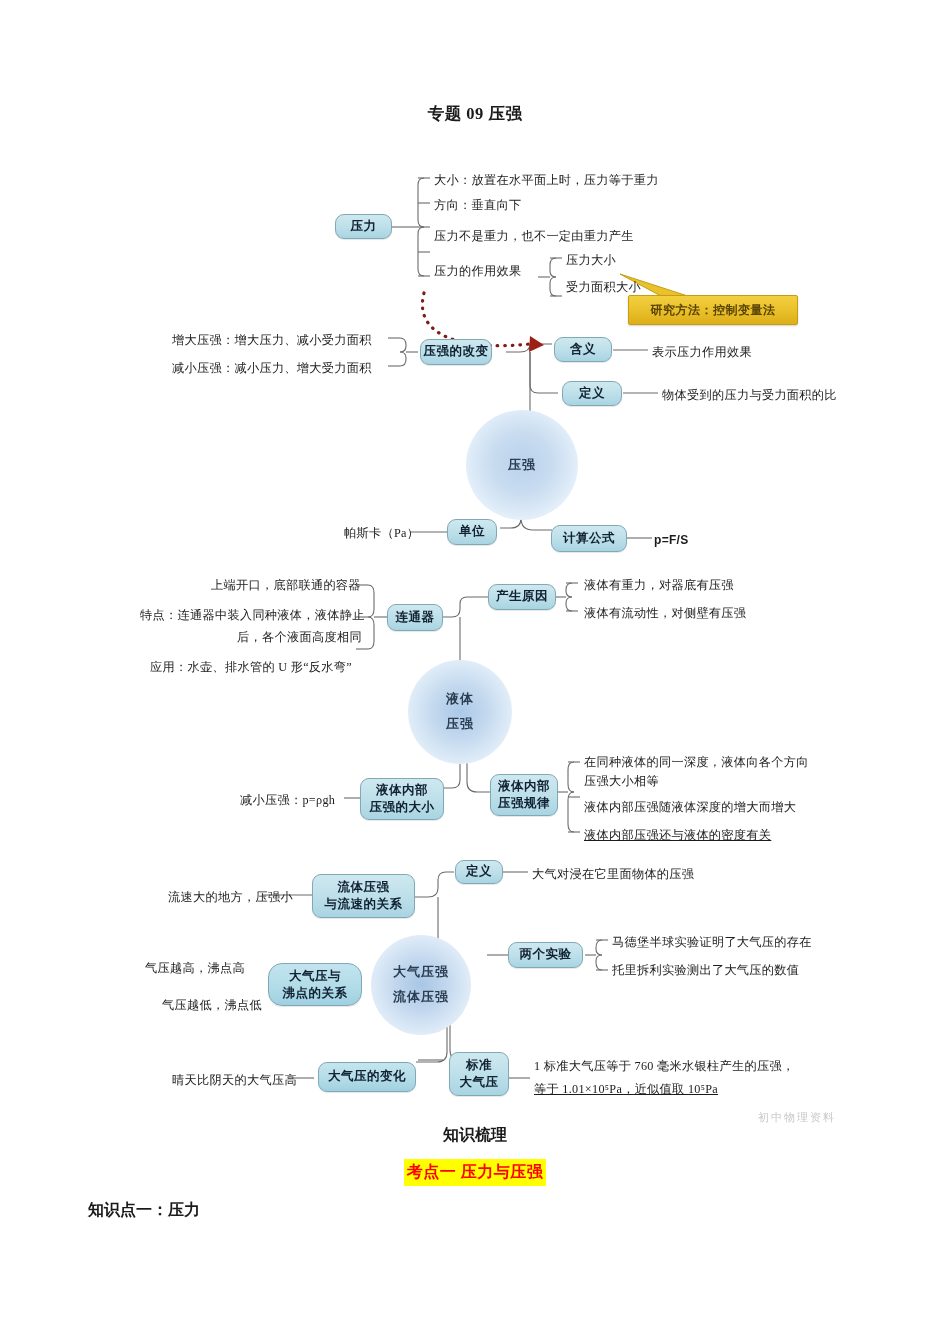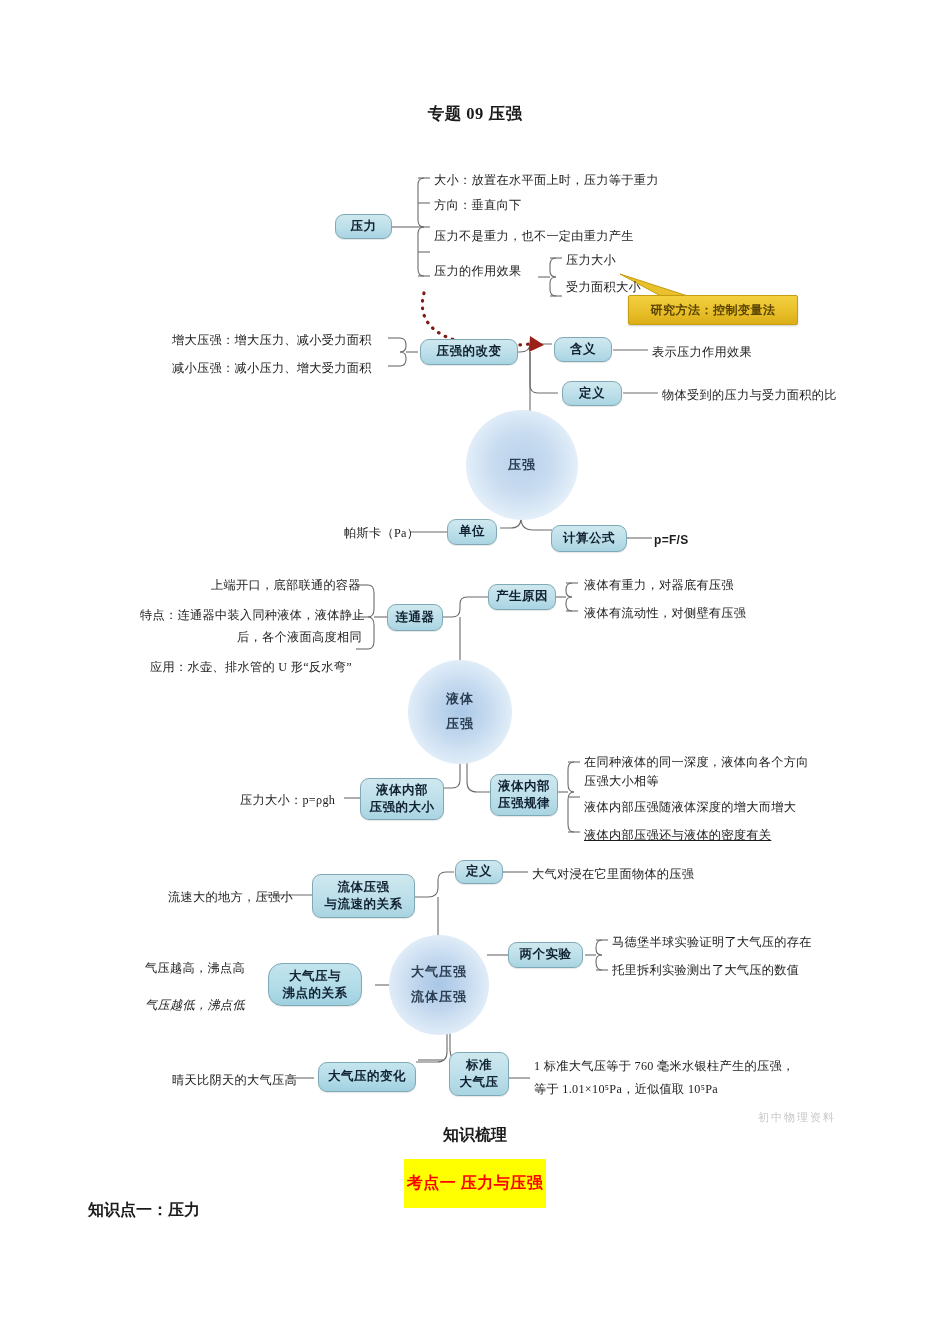--- a/index.html
+++ b/index.html
@@ -21,21 +21,21 @@
   }
   .sec-heading{
     position:absolute;left:0;right:0;text-align:center;
     font-size:16px;font-weight:bold;
   }
   .kaodian-wrap{
     position:absolute;left:0;right:0;text-align:center;
   }
   .kaodian{
     display:inline-block;background:#ffff00;color:#ff0000;
-    font-size:16px;font-weight:bold;padding:14px 3px;letter-spacing:.5px;
+    font-size:16px;font-weight:bold;padding:3px 3px;letter-spacing:.5px;
   }
   .zhishidian{
     position:absolute;left:88px;font-size:16px;font-weight:bold;
   }
   .watermark{
     position:absolute;left:0;right:0;text-align:center;
     font-size:15.5px;color:#8d8d8d;font-family:"Liberation Sans","DejaVu Sans",sans-serif;
   }
 
   
@@ -209,21 +209,21 @@
     <div class="lbl" style="left:434px;top:262px;">压力的作用效果</div>
     <div class="lbl" style="left:566px;top:251px;">压力大小</div>
     <div class="lbl" style="left:566px;top:278px;">受力面积大小</div>
 
     <div class="callout" style="left:628px;top:295px;width:168px;height:28px;">
       <span>研究方法：控制变量法</span>
     </div>
 
     <div class="lbl" style="left:172px;top:331px;">增大压强：增大压力、减小受力面积</div>
     <div class="lbl" style="left:172px;top:359px;">减小压强：减小压力、增大受力面积</div>
-    <div class="node" style="left:420px;top:339px;width:98px;height:26px;">
+    <div class="node" style="left:420px;top:339px;width:72px;height:26px;">
       <span>压强的改变</span>
     </div>
 
     <div class="node" style="left:554px;top:337px;width:58px;height:25px;">
       <span>含义</span>
     </div>
     <div class="lbl" style="left:652px;top:343px;">表示压力作用效果</div>
 
     <div class="node" style="left:562px;top:381px;width:60px;height:25px;">
       <span>定义</span>
@@ -255,21 +255,21 @@
       <span>产生原因</span>
     </div>
     <div class="lbl" style="left:584px;top:576px;">液体有重力，对器底有压强</div>
     <div class="lbl" style="left:584px;top:604px;">液体有流动性，对侧壁有压强</div>
 
     <div class="orb o2" style="left:408px;top:660px;width:104px;height:104px;">
       <div>液体</div>
       <div>压强</div>
     </div>
 
-    <div class="lbl" style="left:240px;top:791px;">压力大小：p=ρgh</div>
+    <div class="lbl" style="left:240px;top:791px;">减小压强：p=ρgh</div>
     <div class="node two" style="left:360px;top:778px;width:84px;height:42px;flex-direction:column;">
       <span>液体内部</span>
       <span>压强的大小</span>
     </div>
 
     <div class="node two" style="left:490px;top:774px;width:68px;height:42px;flex-direction:column;">
       <span>液体内部</span>
       <span>压强规律</span>
     </div>
     <div class="lbl" style="left:584px;top:753px;">在同种液体的同一深度，液体向各个方向</div>
@@ -288,42 +288,42 @@
     </div>
     <div class="lbl" style="left:532px;top:865px;">大气对浸在它里面物体的压强</div>
 
     <div class="node" style="left:508px;top:942px;width:75px;height:26px;">
       <span>两个实验</span>
     </div>
     <div class="lbl" style="left:612px;top:933px;">马德堡半球实验证明了大气压的存在</div>
     <div class="lbl" style="left:612px;top:961px;">托里拆利实验测出了大气压的数值</div>
 
     <div class="lbl" style="left:145px;top:959px;">气压越高，沸点高</div>
-    <div class="lbl" style="left:145px;top:996px;font-style:italic;">气压越低，沸点低</div>
+    <div class="lbl" style="left:162px;top:996px;">气压越低，沸点低</div>
     <div class="node two" style="left:268px;top:963px;width:94px;height:43px;flex-direction:column;background:linear-gradient(180deg,#c3e4ee 0%,#b0dbe7 60%,#9fd0df 100%);border-radius:14px;">
       <span>大气压与</span>
       <span>沸点的关系</span>
     </div>
 
-    <div class="orb o3" style="left:389px;top:935px;width:100px;height:100px;">
+    <div class="orb o3" style="left:371px;top:935px;width:100px;height:100px;">
       <div>大气压强</div>
       <div>流体压强</div>
     </div>
 
     <div class="lbl" style="left:172px;top:1071px;">晴天比阴天的大气压高</div>
     <div class="node" style="left:318px;top:1062px;width:98px;height:30px;background:linear-gradient(180deg,#c5e5ee 0%,#b2dbe7 60%,#a0d1e0 100%);">
       <span>大气压的变化</span>
     </div>
 
     <div class="node two" style="left:449px;top:1052px;width:60px;height:44px;flex-direction:column;">
       <span>标准</span>
       <span>大气压</span>
     </div>
     <div class="lbl" style="left:534px;top:1057px;">1 标准大气压等于 760 毫米水银柱产生的压强，</div>
-    <div class="lbl" style="left:534px;top:1080px;">等于 1.01×10⁵Pa，近似值取 10⁵Pa</div>
+    <div class="lbl" style="left:534px;top:1080px;text-decoration:underline;">等于 1.01×10⁵Pa，近似值取 10⁵Pa</div>
 
     <div class="faint" style="left:758px;top:1095px;">初中物理资料</div>
   </div>
 
   <div class="sec-heading" style="top:1125px;">知识梳理</div>
   <div class="kaodian-wrap" style="top:1159px;">
     <span class="kaodian">考点一  压力与压强</span>
   </div>
   <div class="zhishidian" style="top:1200px;">知识点一：压力</div>
 

